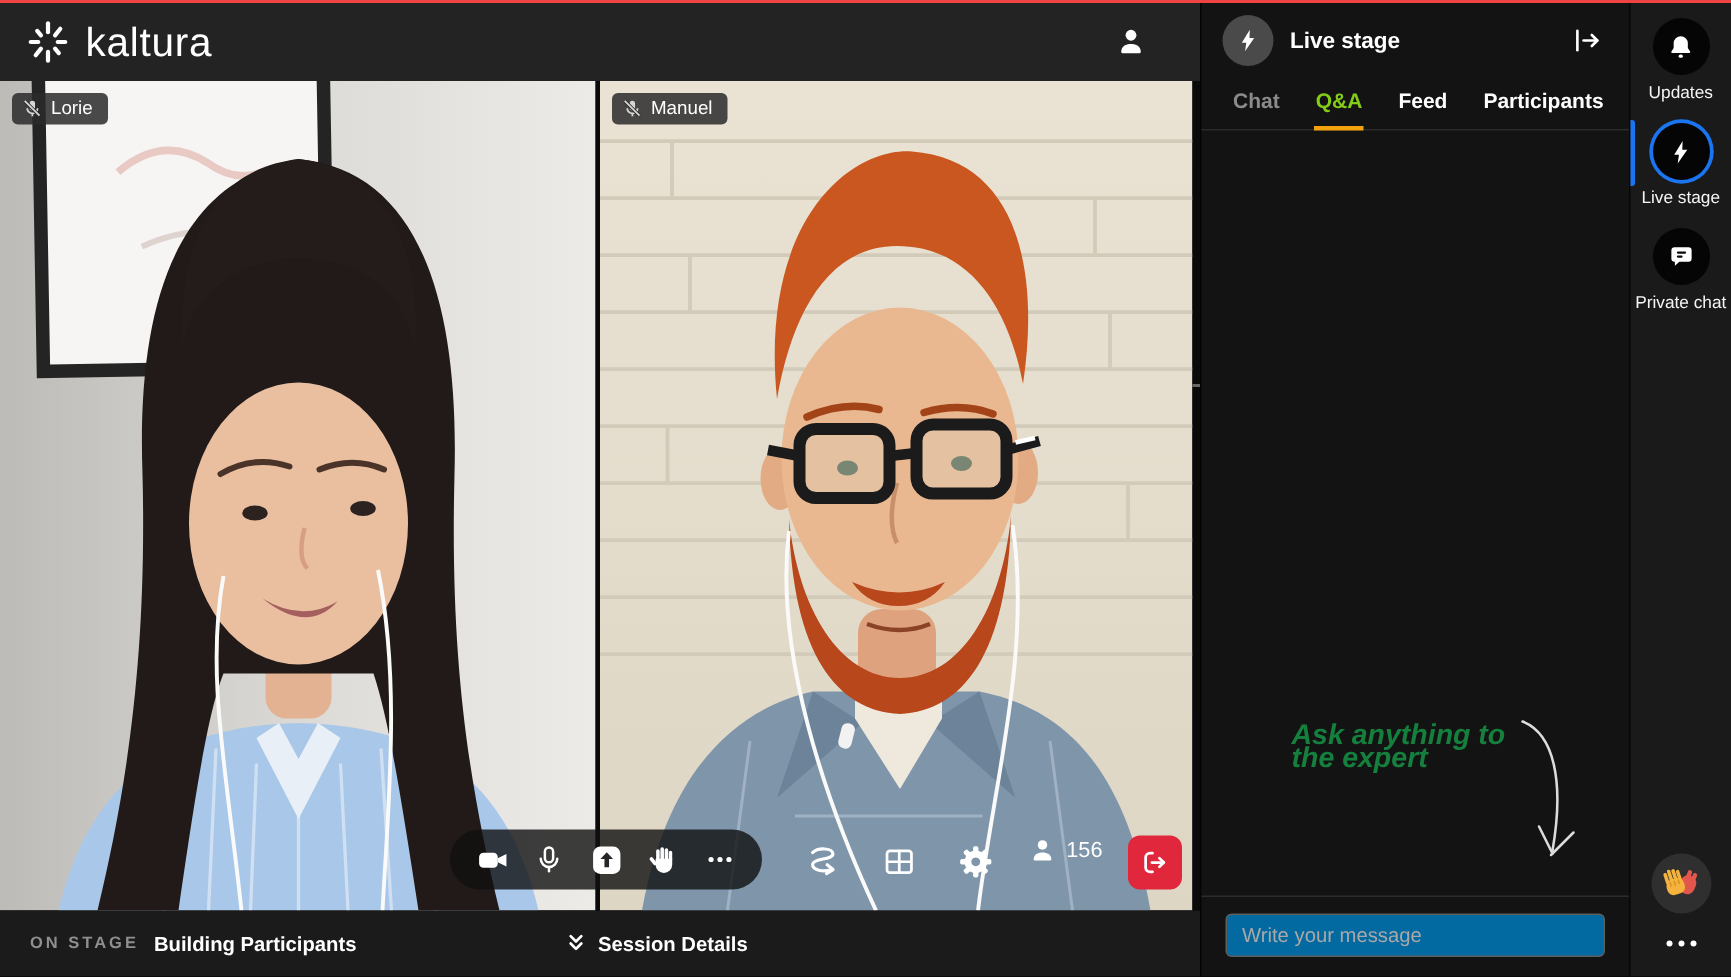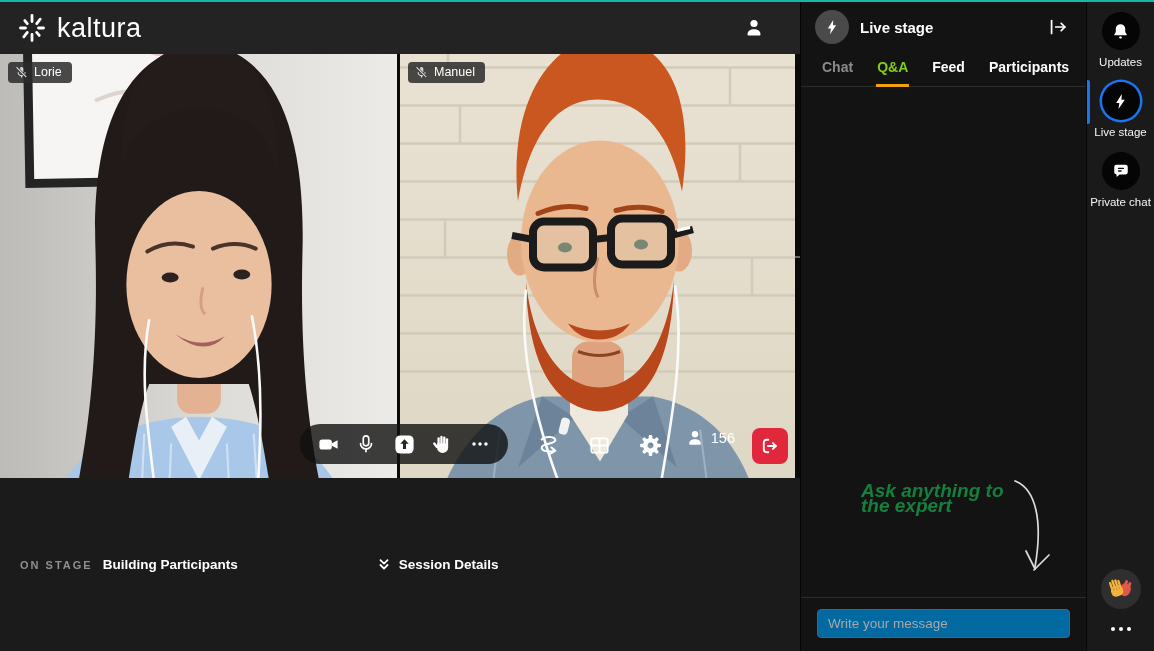--- a/index.html
+++ b/index.html
@@ -1,27 +1,27 @@
 <!DOCTYPE html>
 <html><head>
 <meta charset="utf-8">
 <style>
   * { margin:0; padding:0; box-sizing:border-box; }
   html,body { width:1154px; height:651px; overflow:hidden; background:#000; }
   body { font-family:"Liberation Sans", sans-serif; color:#fff; }
-  .app { width:1154px; height:651px; display:flex; border-top:2px solid #14b8a6; background:#131313; }
+  .app { width:1154px; height:651px; display:flex; border-top:2px solid #ef4444; background:#131313; }
 
   
   .main { width:800px; display:flex; flex-direction:column; }
   .topbar { height:52px; background:#232323; display:flex; align-items:center; padding:0 16px; flex:0 0 auto; }
   .brand { display:flex; align-items:center; gap:9px; }
   .brand-text { font-size:27px; font-weight:500; letter-spacing:.5px; color:#fff; }
   .topbar-user { margin-left:auto; margin-right:14px; width:32px; height:32px; display:flex; align-items:center; justify-content:center; cursor:pointer; }
 
-  .stage { height:424px; position:relative; background:#0a0a0a; display:flex; gap:3px; padding-right:5px; flex:0 0 auto; }
+  .stage { height:553px; position:relative; background:#0a0a0a; display:flex; gap:3px; padding-right:5px; flex:0 0 auto; }
   .tile { position:relative; overflow:hidden; background:#222; }
   .tile-1 { width:397px; }
   .tile-2 { width:395px; }
   .tile svg.scene { display:block; width:100%; height:100%; }
   .nametag { position:absolute; top:8px; left:8px; display:flex; align-items:center; gap:6px;
              background:rgba(42,42,42,.85); border-radius:4px; padding:3px 10px 4px 7px;
              font-size:12.5px; font-weight:500; color:#fff; }
 
   .controls-pill { position:absolute; left:300px; bottom:14px; height:40px; border-radius:21px;
                    background:rgba(16,16,16,.8); display:flex; align-items:center; padding:0 11px; gap:4px; }

